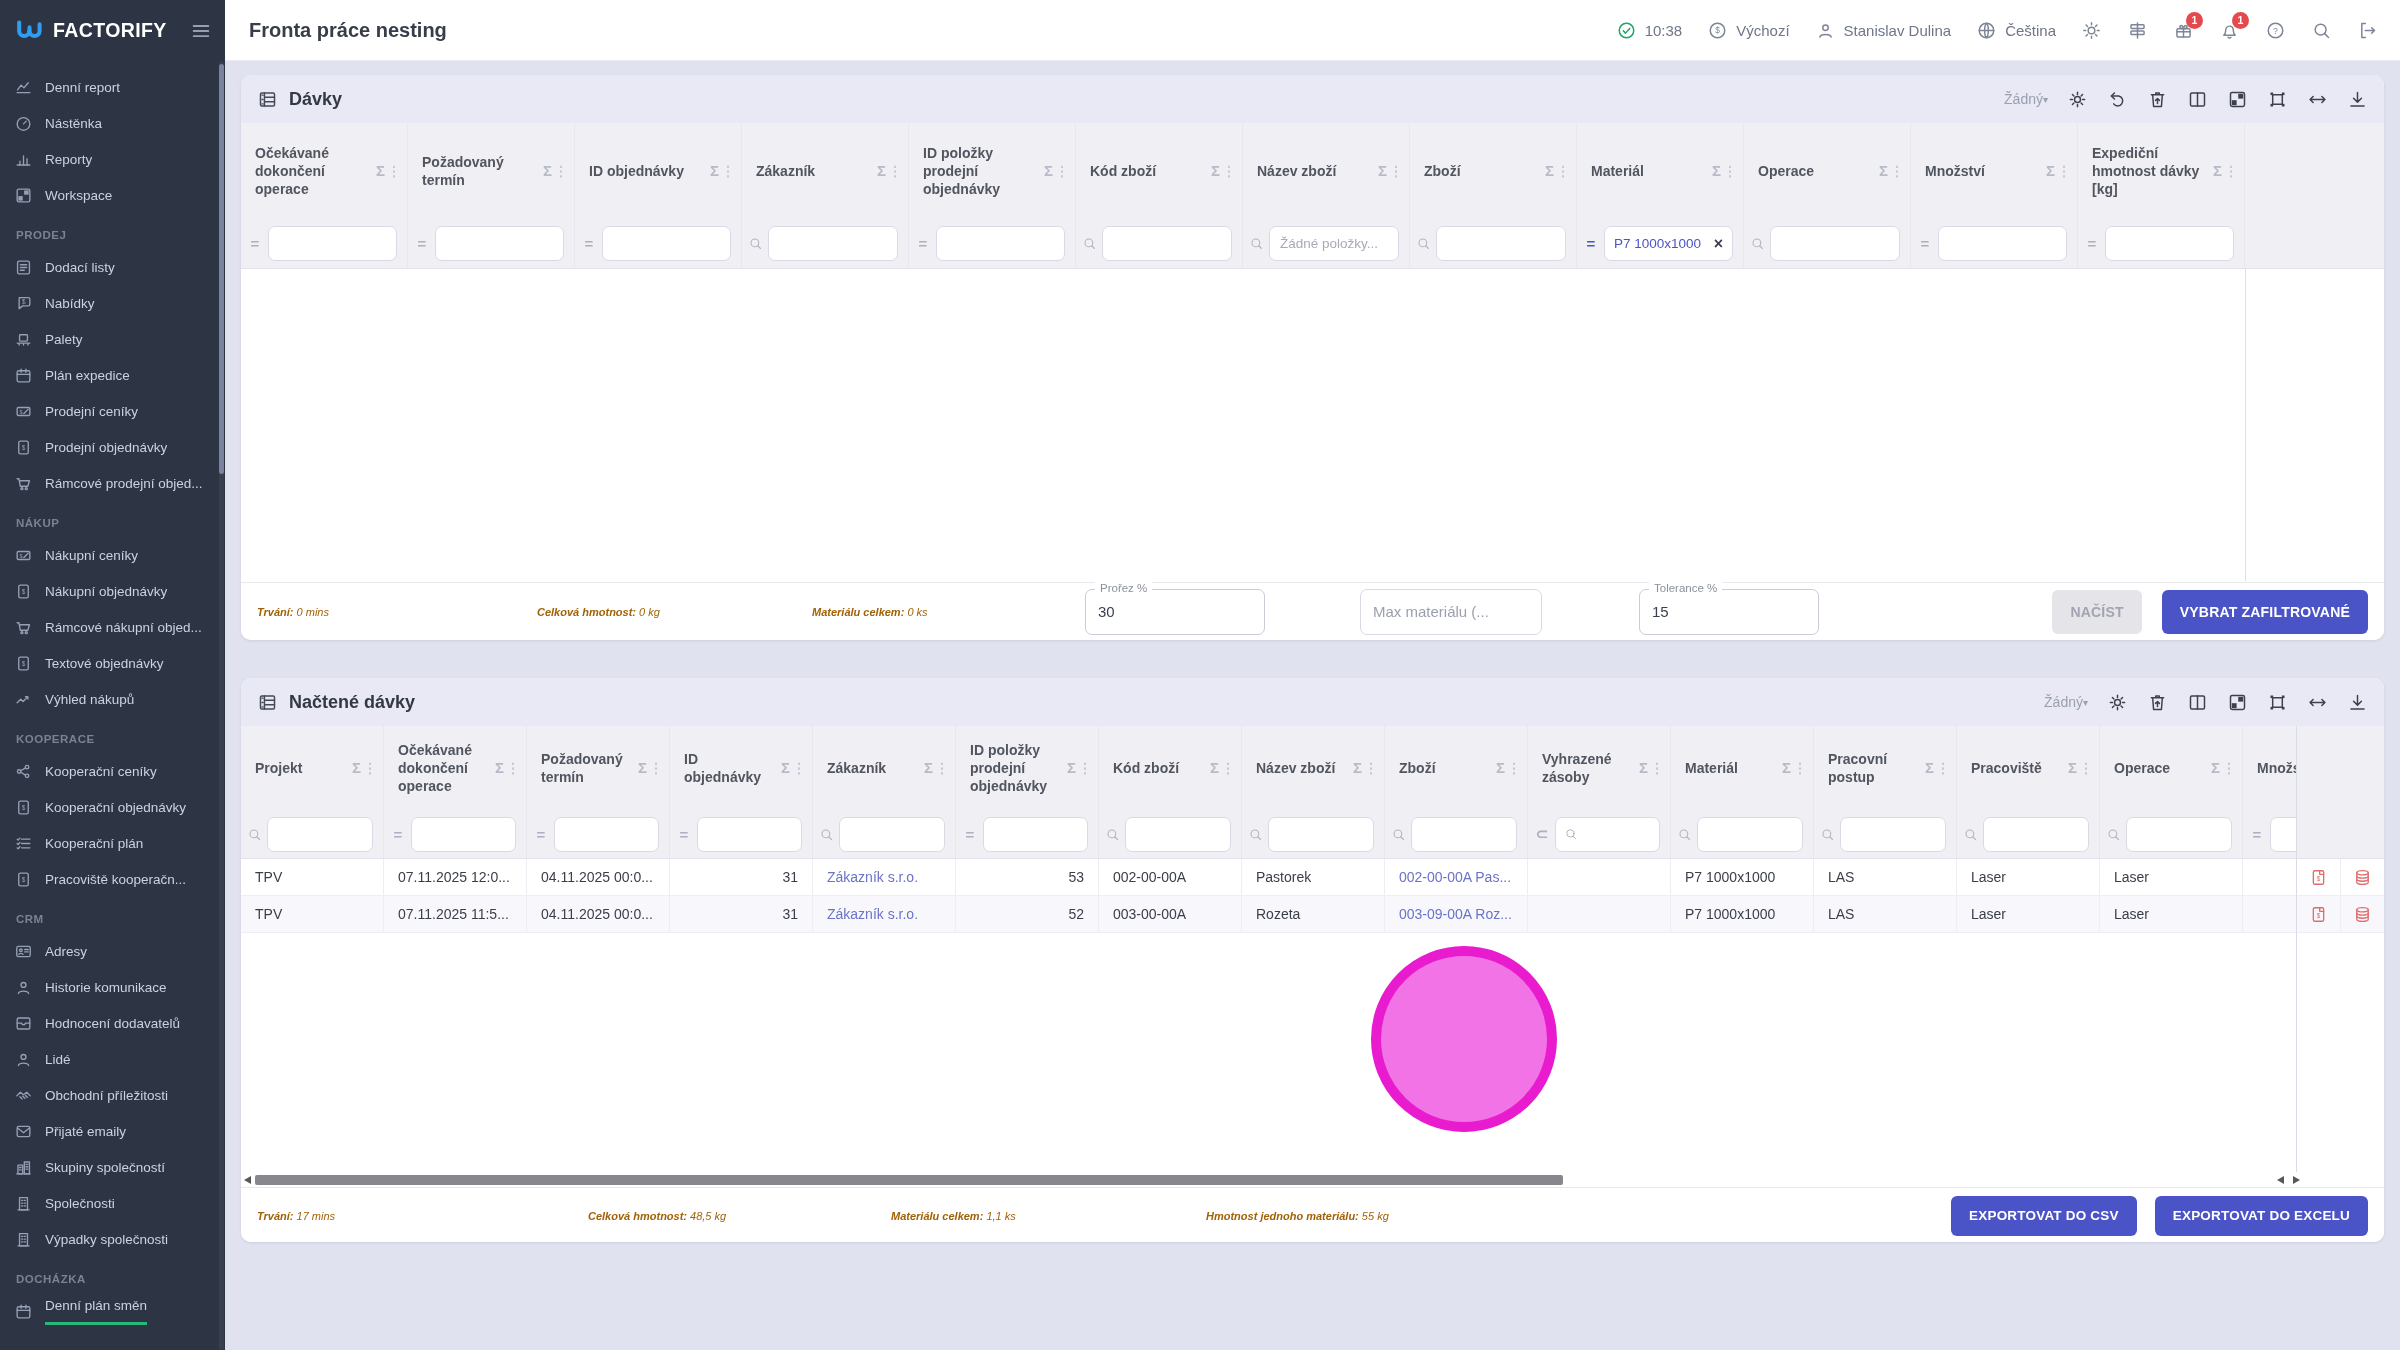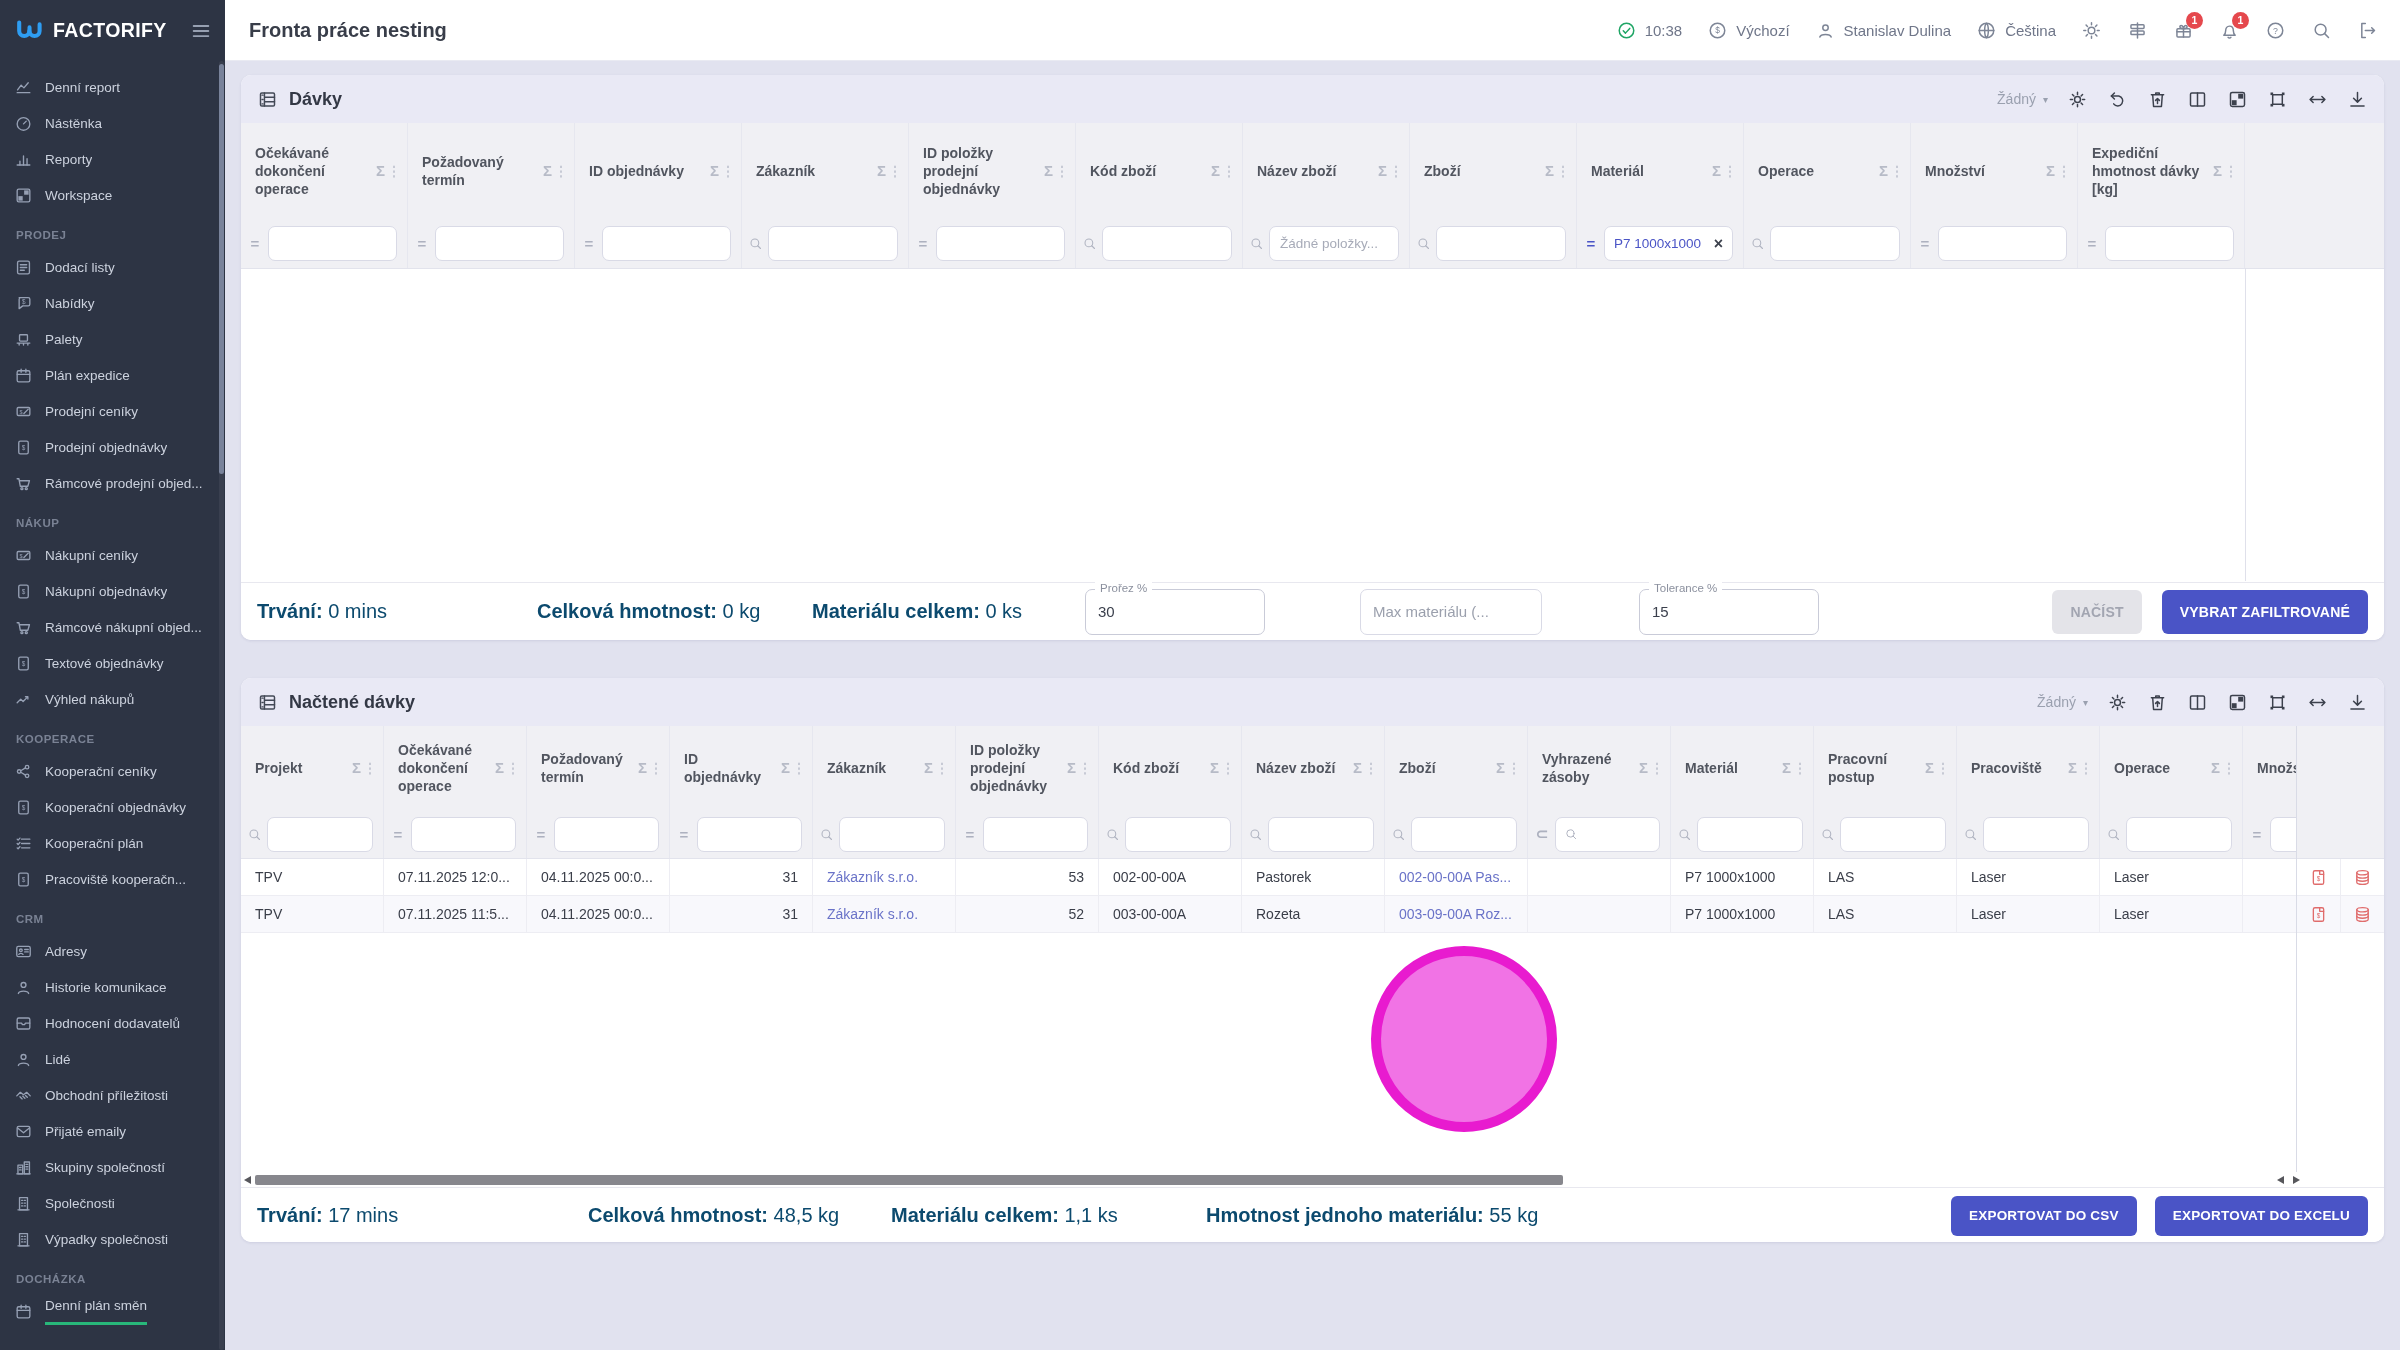--- a/index.html
+++ b/index.html
@@ -41,21 +41,21 @@
 
   
   .content { flex:1; padding:14px 16px; position:relative; }
   .panel { background:#fff; border-radius:10px; box-shadow:0 1px 3px rgba(30,34,90,.10); position:relative; overflow:hidden; width:2143px; }
   #panel-davky { height:565px; margin-bottom:38px; }
   #panel-nactene { height:564px; }
   .phead { height:48px; background:#e9e9f5; display:flex; align-items:center; padding:0 16px; gap:11px; }
   .phead .ic.tbl { width:21px; height:21px; color:#434956; }
   .ptitle { font-size:18px; font-weight:700; color:#333845; }
   .ptools { margin-left:auto; display:flex; align-items:center; gap:19px; }
-  .gsel { display:flex; align-items:center; gap:7px; color:#9aa0af; font-size:14px; cursor:pointer;margin-left:6px; }
+  .gsel { display:flex; align-items:center; gap:0; color:#9aa0af; font-size:14px; cursor:pointer;margin-left:6px; }
   .gsel .car { font-size:10px; }
   .tbtn { width:21px; height:21px; color:#3c414d; cursor:pointer; background:none; border:none; padding:0; }
   .tbtn .ic { width:21px; height:21px; color:#3c414d; }
 
   .theader { background:#f0f0f4; overflow:hidden; border-bottom:1px solid #e2e3ec; }
   .trow { display:grid; }
   .hcell { display:flex; align-items:center; padding:10px 6px 10px 14px; border-right:1px solid #e6e7ef; color:#51555f;
            font-weight:700; font-size:14px; line-height:1.3; min-width:0; cursor:pointer; }
   .hcell:last-child { border-right:none; }
   .hcell .lbl { flex:1 1 auto; min-width:0; }
@@ -82,21 +82,21 @@
   .drow.alt { background:#f8f8fc; }
   .dcell { height:37px; line-height:36px; padding:0 14px; font-size:14px; color:#3a3e49; border-right:1px solid #ededf3;
            white-space:nowrap; overflow:hidden; min-width:0; }
   .dcell:last-child { border-right:none; }
   .dcell.num { text-align:right; }
   .dcell.link { color:#6a73c8; }
   .pbody { background:#fff; position:relative; }
   .vline { position:absolute; width:0; border-left:1px solid #dfe0ea; }
 
   .pfoot { background:#fff; border-top:1px solid #e8e8ef; display:flex; align-items:center; padding:0 16px; }
-  .stat { font-size:20px; color:#0c4a6e; white-space:nowrap; }
+  .stat { font-size:11px; color:#a16207; white-space:nowrap;font-style:italic; }
   .stat b { font-weight:700; }
   .fieldset { position:relative; height:46px; border:1px solid #c9cbd8; border-radius:7px; display:flex; align-items:center;
               padding:0 12px; background:#fff; }
   .fieldset .flbl { position:absolute; top:-8px; left:9px; background:#fff; padding:0 5px; font-size:11.5px; color:#8b909e; }
   .fval { border:none; outline:none; font-family:inherit; font-size:15px; color:#3a3f4c; width:100%; background:transparent; padding:0; }
   .maxin { height:46px; border:1px solid #d9dae6; border-radius:7px; padding:0 12px; font-size:15px; color:#3a3f4c;
            font-family:inherit; outline:none; background:#fff; }
   .maxin::placeholder { color:#9ba0ad; }
   .btn { border:none; border-radius:6px; font-weight:700; font-family:inherit; cursor:pointer; letter-spacing:.2px; white-space:nowrap; }
   .btn.primary { background:#4a54c6; color:#fff; }

